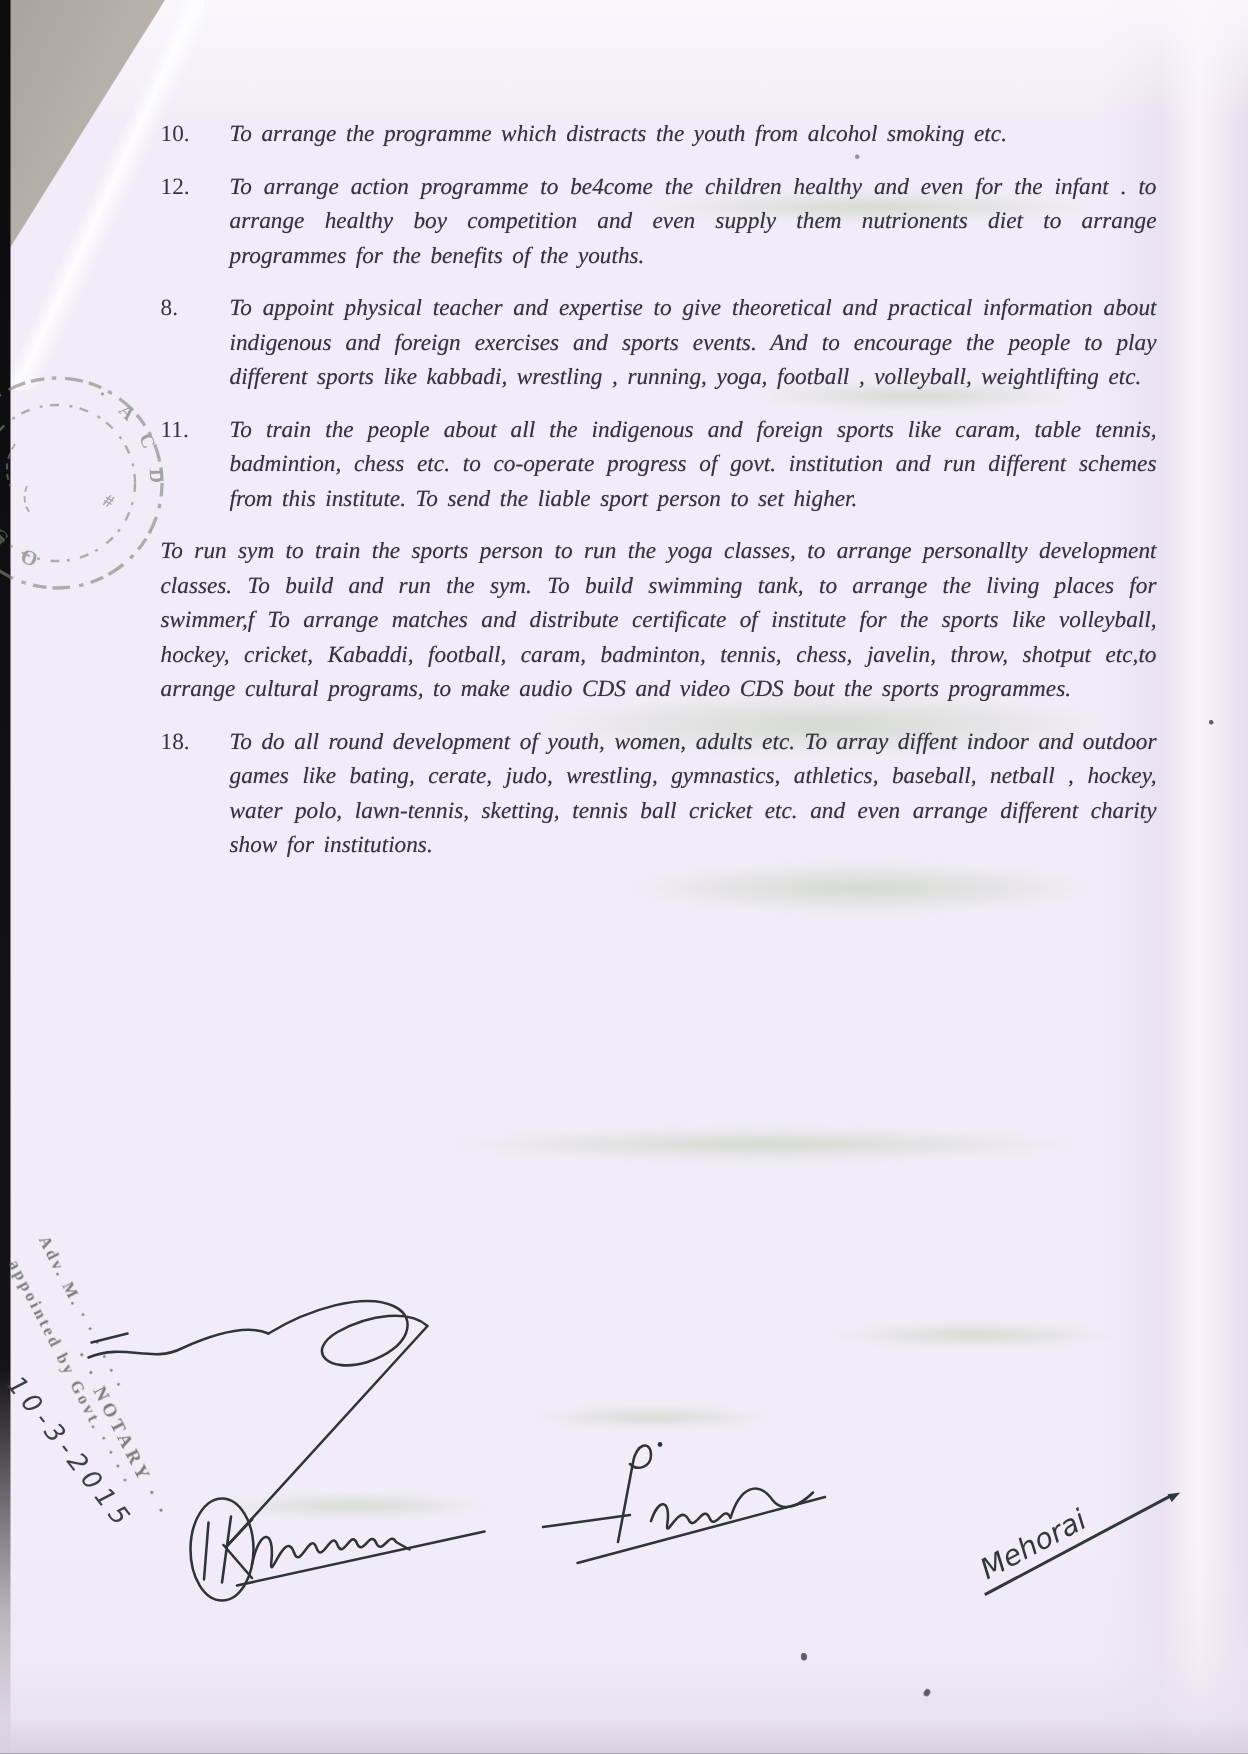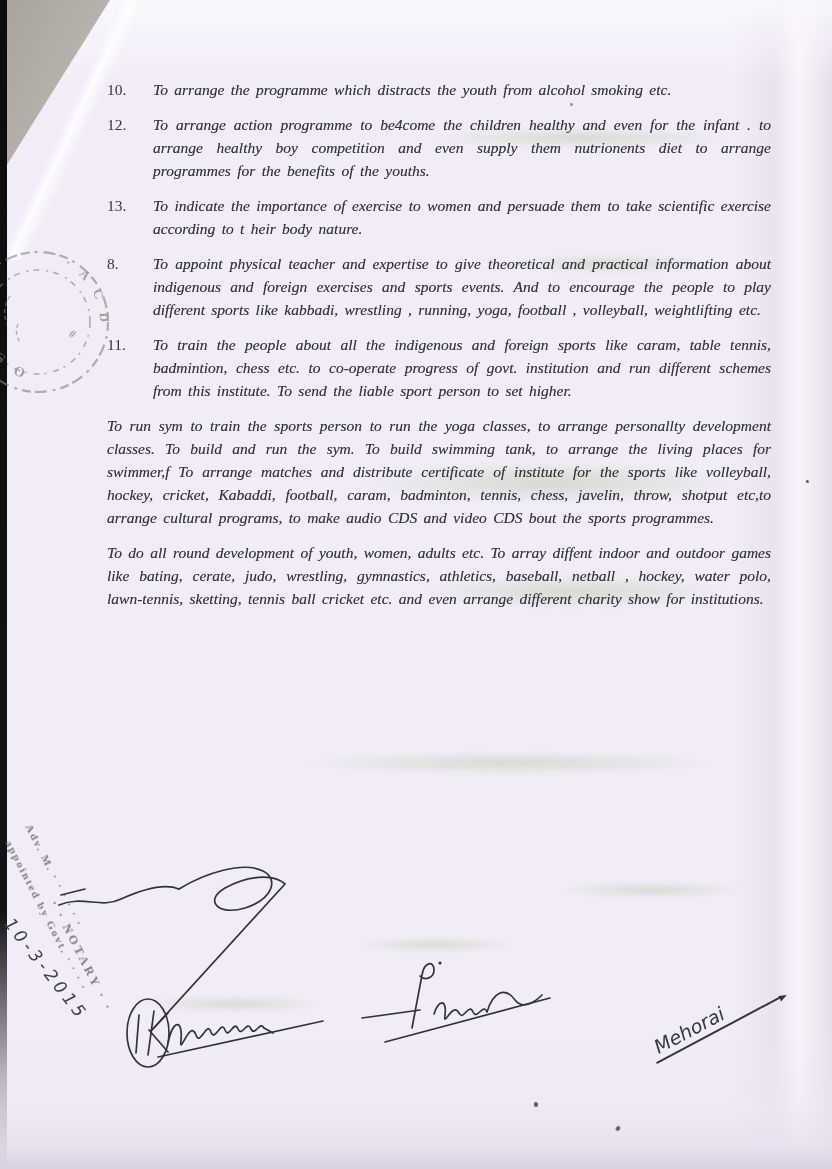--- a/index.html
+++ b/index.html
@@ -75,35 +75,32 @@
   <div class="doc">
     <div class="item">
       <div class="num">10.</div>
       <div class="txt">To arrange the programme which distracts the youth from alcohol smoking etc.</div>
     </div>
     <div class="item">
       <div class="num">12.</div>
       <div class="txt">To arrange action programme to be4come the children healthy and even for the infant . to arrange healthy boy competition and even supply them nutrionents diet to arrange programmes for the benefits of the youths.</div>
     </div>
     <div class="item">
-      <div class="num">13.</div>
-      <div class="txt">To indicate the importance of exercise to women and persuade them to take scientific exercise according to t heir body nature.</div>
-    </div>
-    <div class="item">
       <div class="num">8.</div>
       <div class="txt">To appoint physical teacher and expertise to give theoretical and practical information about indigenous and foreign exercises and sports events. And to encourage the people to play different sports like kabbadi, wrestling , running, yoga, football , volleyball, weightlifting etc.</div>
     </div>
     <div class="item">
       <div class="num">11.</div>
       <div class="txt">To train the people about all the indigenous and foreign sports like caram, table tennis, badmintion, chess etc. to co-operate progress of govt. institution and run different schemes from this institute. To send the liable sport person to set higher.</div>
     </div>
     <div class="item">
       <div class="txt">To run sym to train the sports person to run the yoga classes, to arrange personallty development classes. To build and run the sym. To build swimming tank, to arrange the living places for swimmer,f To arrange matches and distribute certificate of institute for the sports like volleyball, hockey, cricket, Kabaddi, football, caram, badminton, tennis, chess, javelin, throw, shotput etc,to arrange cultural programs, to make audio CDS and video CDS bout the sports programmes.</div>
     </div>
     <div class="item">
+      <div class="num">18.</div>
       <div class="txt">To do all round development of youth, women, adults etc. To array diffent indoor and outdoor games like bating, cerate, judo, wrestling, gymnastics, athletics, baseball, netball , hockey, water polo, lawn-tennis, sketting, tennis ball cricket etc. and even arrange different charity show for institutions.</div>
     </div>
   </div>
 
   <svg class="round-stamp" width="170" height="165" viewBox="0 0 170 165">
     <circle cx="80" cy="78" r="70" fill="none" stroke="#81887b" stroke-width="2.2" stroke-dasharray="9 5 3 6 12 4"></circle>
     <circle cx="80" cy="78" r="52" fill="none" stroke="#81887b" stroke-width="1.6" stroke-dasharray="6 7 2 5"></circle>
     <path id="arcT" d="M49,24 A62,62 0 0 1 141,89" fill="none"></path>
     <path id="arcB" d="M26,95 A60,60 0 0 0 74,136" fill="none"></path>
     <text font-size="13" letter-spacing="5">

